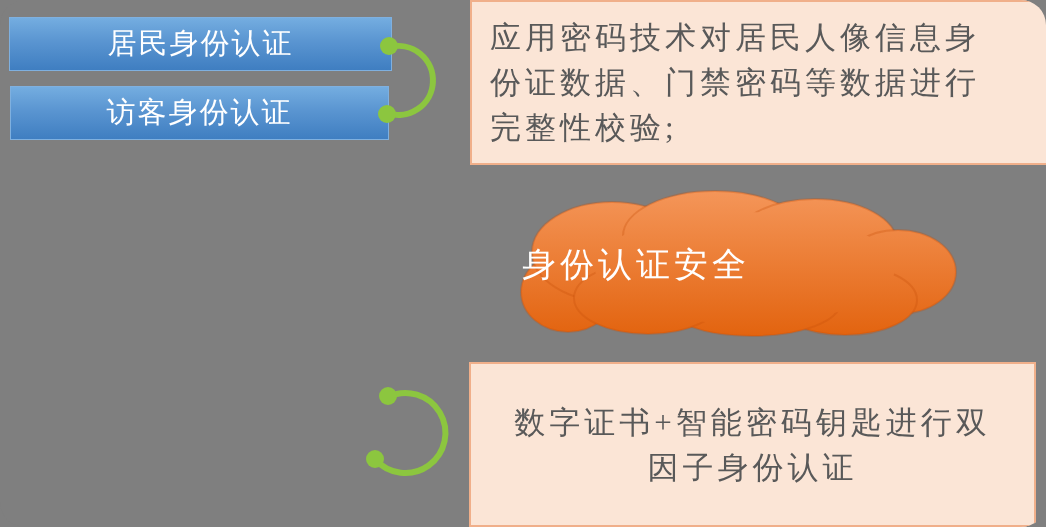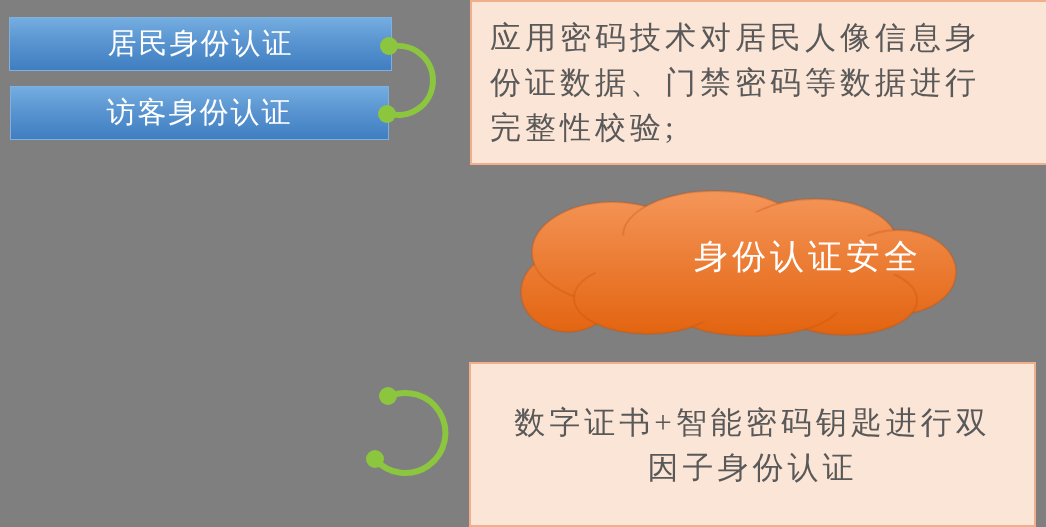--- a/index.html
+++ b/index.html
@@ -1,18 +1,18 @@
 <!DOCTYPE html>
 <html><head>
 <meta charset="utf-8">
 <style>
   html,body{margin:0;padding:0;background:#7F7F7F;}
   .canvas{
     position:relative;width:1046px;height:527px;background:#7F7F7F;
-    overflow:hidden;font-family:"Liberation Sans","DejaVu Sans",sans-serif;
+    overflow:hidden;font-family:"Liberation Sans","DejaVu Sans",sans-serif;border-radius:25px;
   }
   .btn{
     position:absolute;box-sizing:border-box;
     display:flex;align-items:center;justify-content:center;
     background:linear-gradient(180deg,#74ADE0 0%,#5A95D1 45%,#3F7EC1 100%);
     border:1px solid #7FB0DF;
     color:#FFFFFF;font-size:29px;letter-spacing:2px;white-space:nowrap;
   }
   .btn1{left:9px;top:17px;width:383px;height:54px;}
   .btn2{left:10px;top:86px;width:379px;height:54px;}
@@ -24,22 +24,22 @@
     color:#595959;font-family:"Liberation Serif","DejaVu Serif",serif;
     font-size:31px;letter-spacing:4px;line-height:45px;
     display:flex;align-items:center;
   }
   .noteA{left:470px;top:0px;width:645px;height:165px;padding-left:18px;}
   .noteA .note-text{width:505px;text-align:left;}
   .noteB{left:469px;top:362px;width:567px;height:165px;justify-content:center;}
   .noteB .note-text{width:500px;text-align:center;}
   .overlay{position:absolute;left:0;top:0;width:1046px;height:527px;pointer-events:none;}
   .cloud-label{
-    position:absolute;left:522px;top:234px;width:400px;
-    text-align:right;color:#FFFFFF;font-size:34px;letter-spacing:4px;
+    position:absolute;left:522px;top:242px;width:400px;
+    text-align:left;color:#FFFFFF;font-size:34px;letter-spacing:4px;
     white-space:nowrap;
   }
 </style>
 </head>
 <body>
 
 <div class="canvas">
 
   <div class="btn btn1">
     <span>居民身份认证</span>

